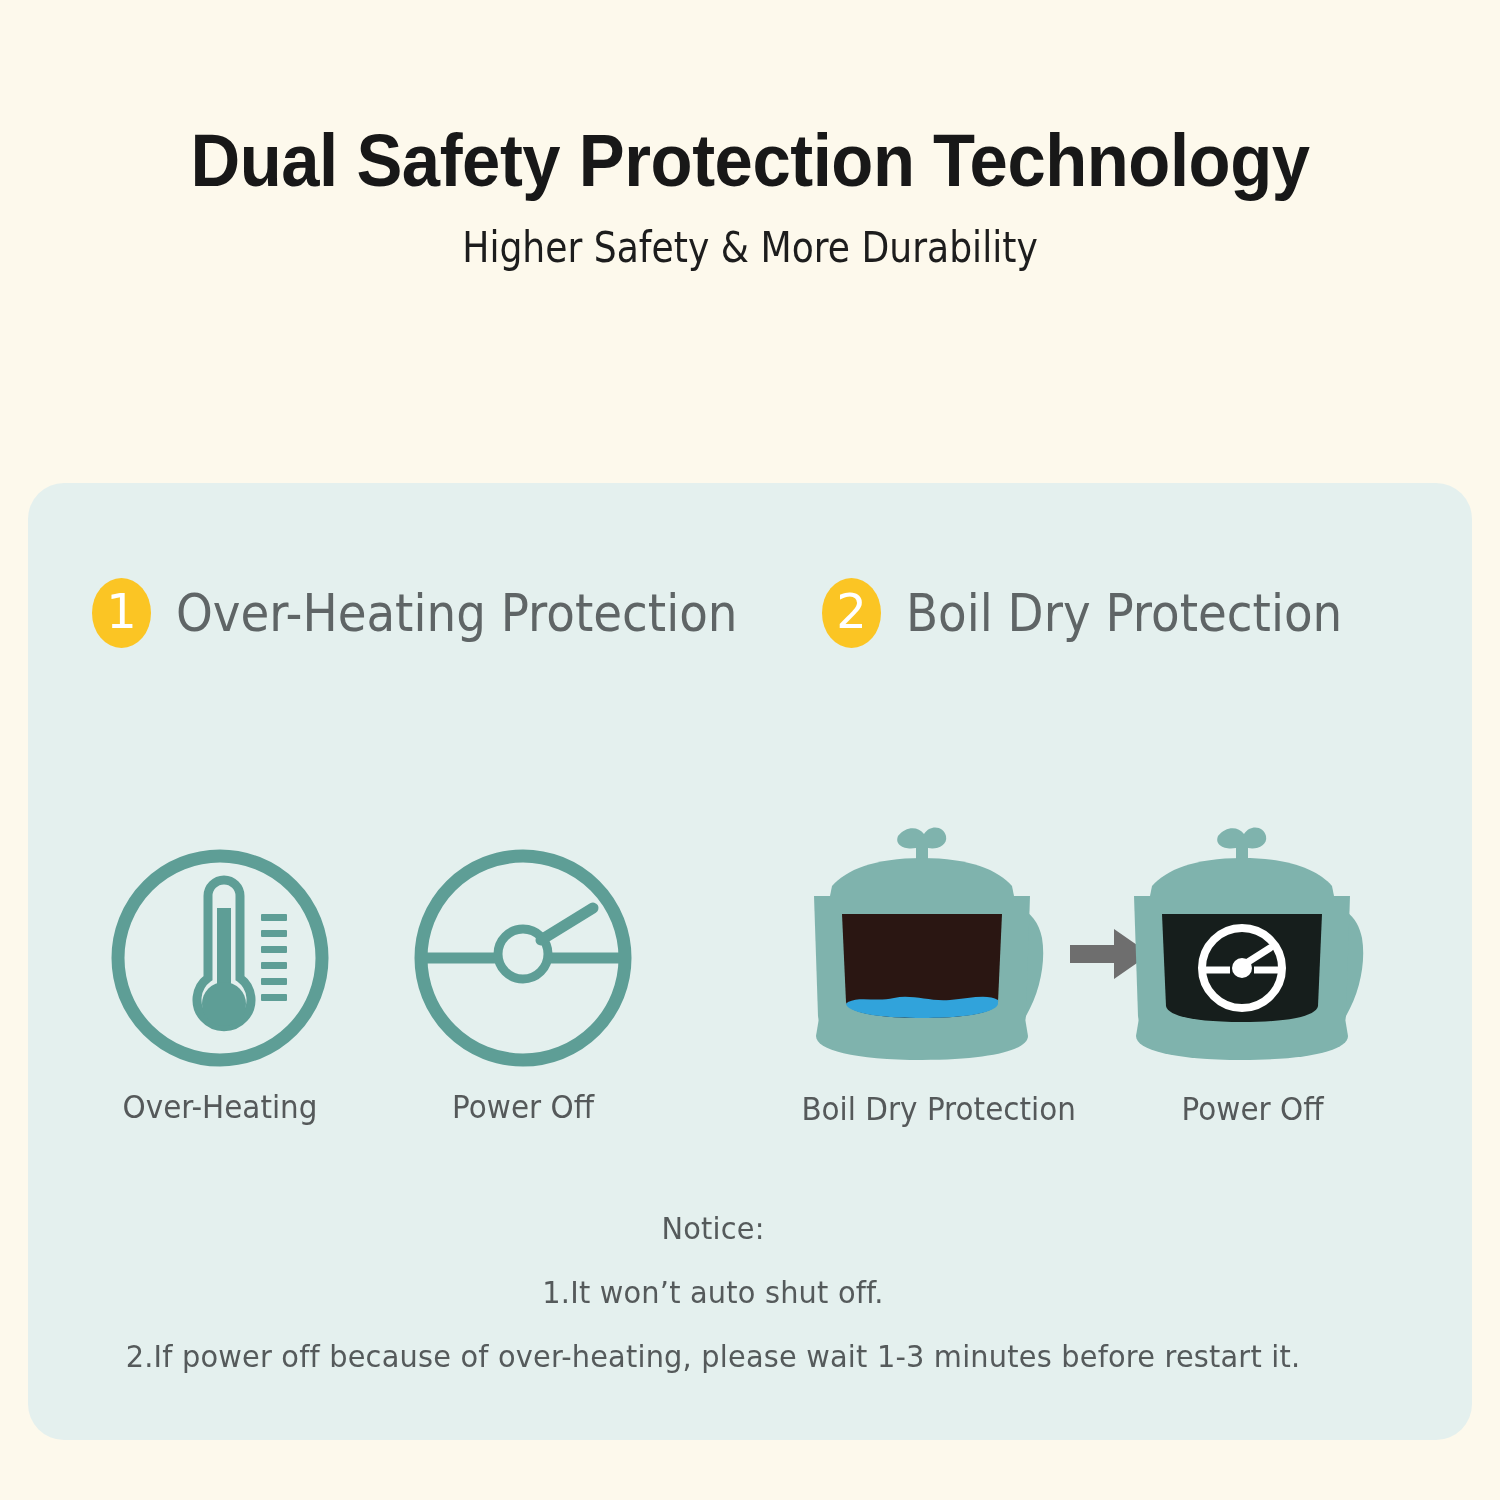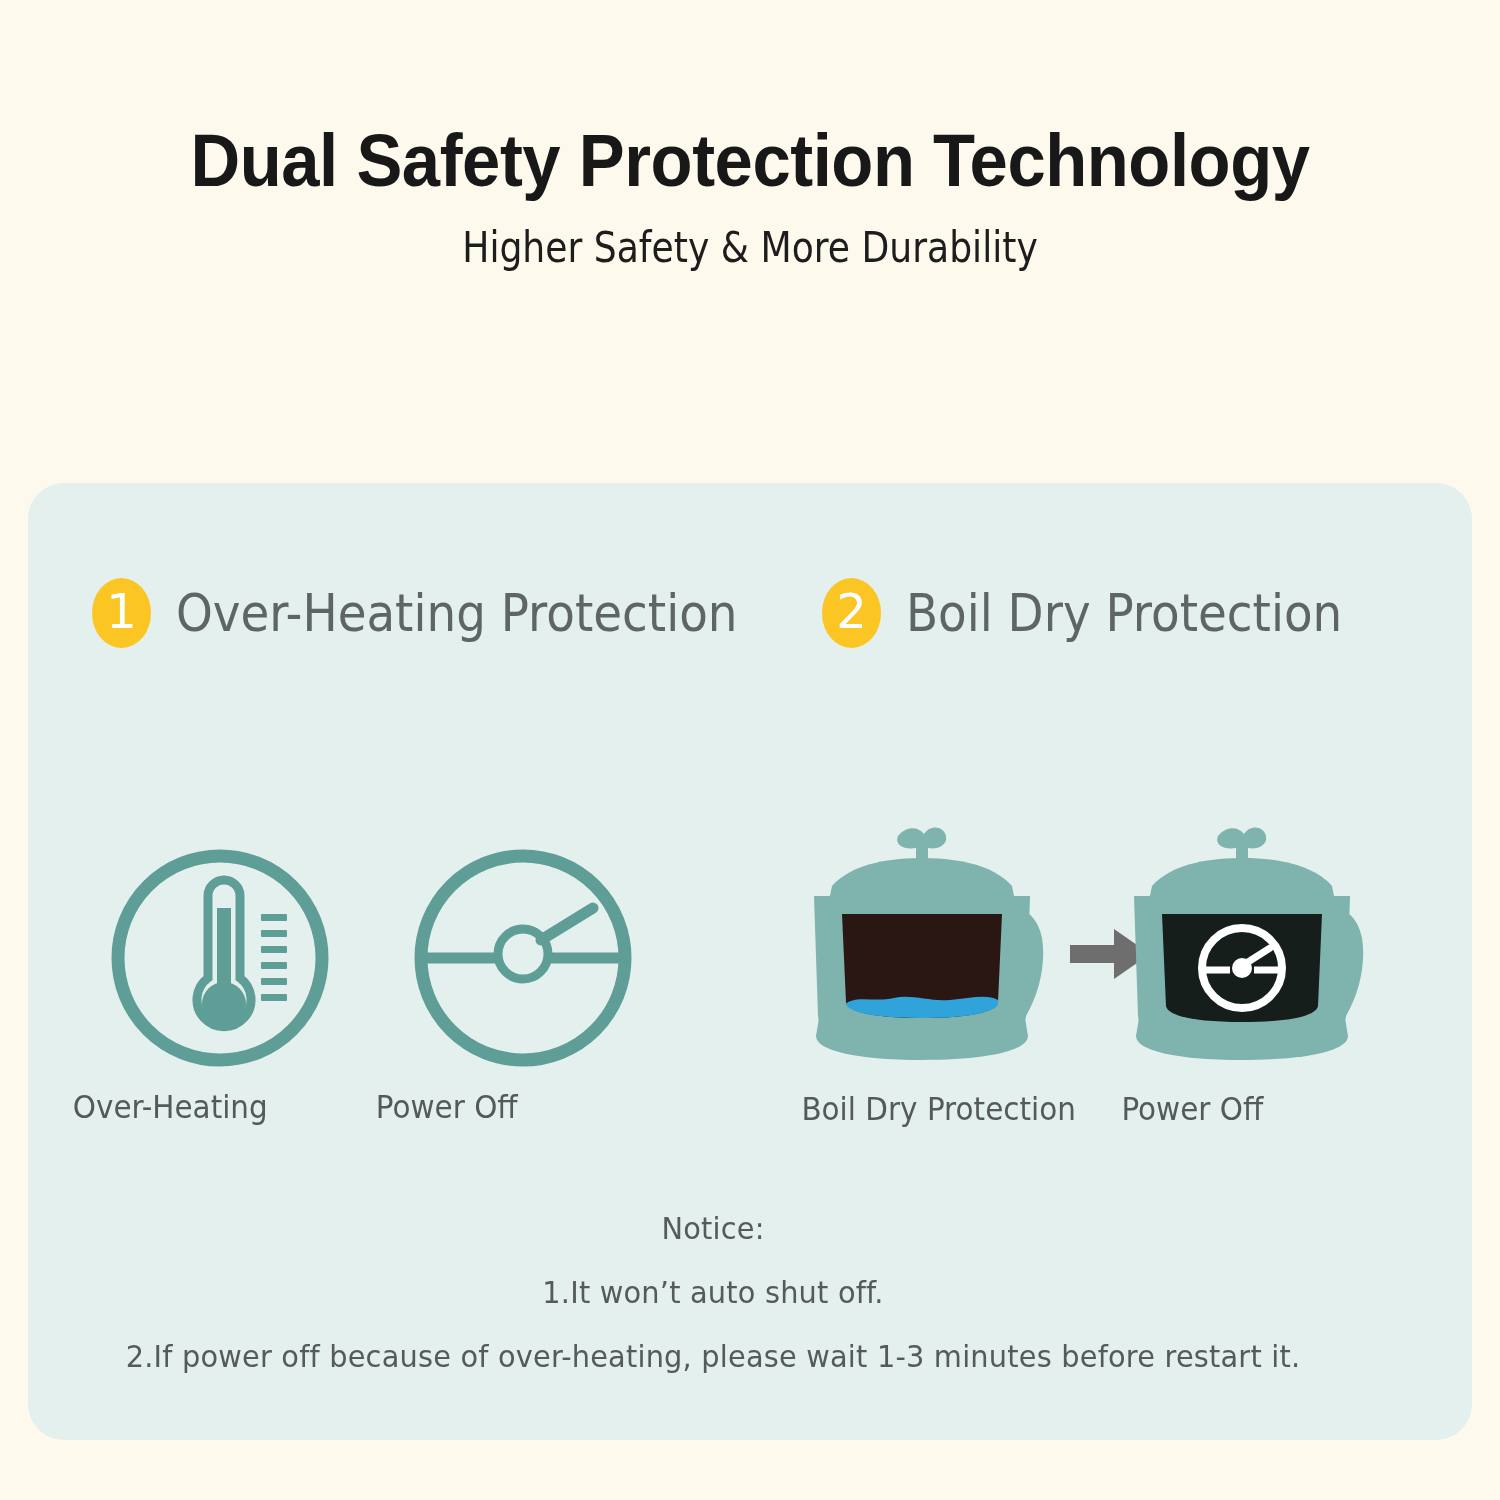--- a/index.html
+++ b/index.html
@@ -95,21 +95,21 @@
     font-family: "DejaVu Sans", sans-serif;
     font-size: 52px;
     color: #5F6566;
     transform: scaleX(0.90);
     transform-origin: left center;
   }
 
   
   .figure {
     position: absolute;
-    text-align: left;
+    text-align: center;
   }
   .fig-caption {
     font-family: "DejaVu Sans", sans-serif;
     font-size: 32px;
     color: #55595A;
     white-space: nowrap;
     transform: scaleX(0.92);
     margin-top: 14px;
   }
 

